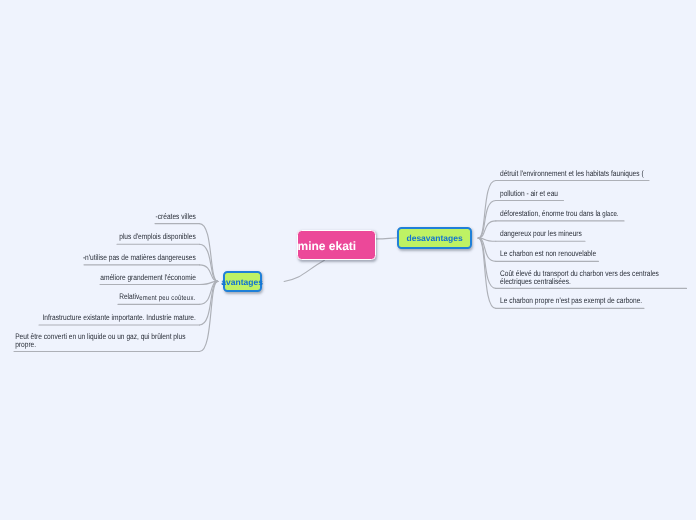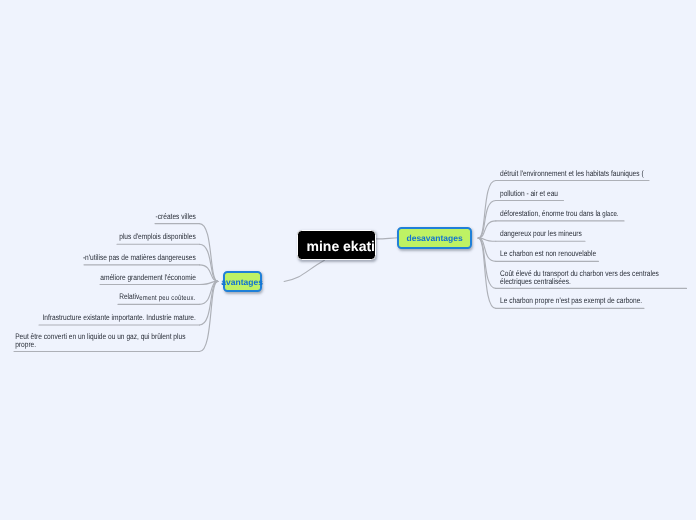--- a/index.html
+++ b/index.html
@@ -2,23 +2,23 @@
 <html><head>
 <meta charset="utf-8">
 <style>
   html,body{margin:0;padding:0;}
   body{width:696px;height:520px;background:#eff3fd;overflow:hidden;
        font-family:"Liberation Sans",sans-serif;
        -webkit-font-smoothing:antialiased;text-rendering:geometricPrecision;}
   #map{position:relative;width:696px;height:520px;}
   svg.links{position:absolute;left:0;top:0;width:696px;height:520px;}
   .node{position:absolute;box-sizing:border-box;white-space:nowrap;}
-  .root{background:#000000;color:#fff;border:1.8px solid #fff;border-radius:4.5px;
-        font-weight:bold;font-size:14px;
-        display:flex;align-items:center;justify-content:flex-end;
+  .root{background:#ec4899;color:#fff;border:1.8px solid #fff;border-radius:4.5px;
+        font-weight:bold;font-size:12px;
+        display:flex;align-items:center;justify-content:flex-start;
         box-shadow:1px 1.5px 2.5px rgba(55,65,85,.40);}
   .branch{background:#bef264;color:#1273d1;border:2px solid #2080d8;border-radius:4.5px;
         font-weight:bold;font-size:8.5px;
         display:flex;align-items:center;justify-content:center;
         box-shadow:1px 1.5px 2.5px rgba(55,65,85,.38);}
   .root span,.branch span{filter:blur(0.22px);display:block;}
   .root span{margin-top:2px;}
   .branch span{margin-top:1px;}
   .leaf{position:absolute;color:#272c36;font-size:8px;line-height:7.2px;
         white-space:nowrap;transform-origin:left top;transform:scaleX(0.825);

